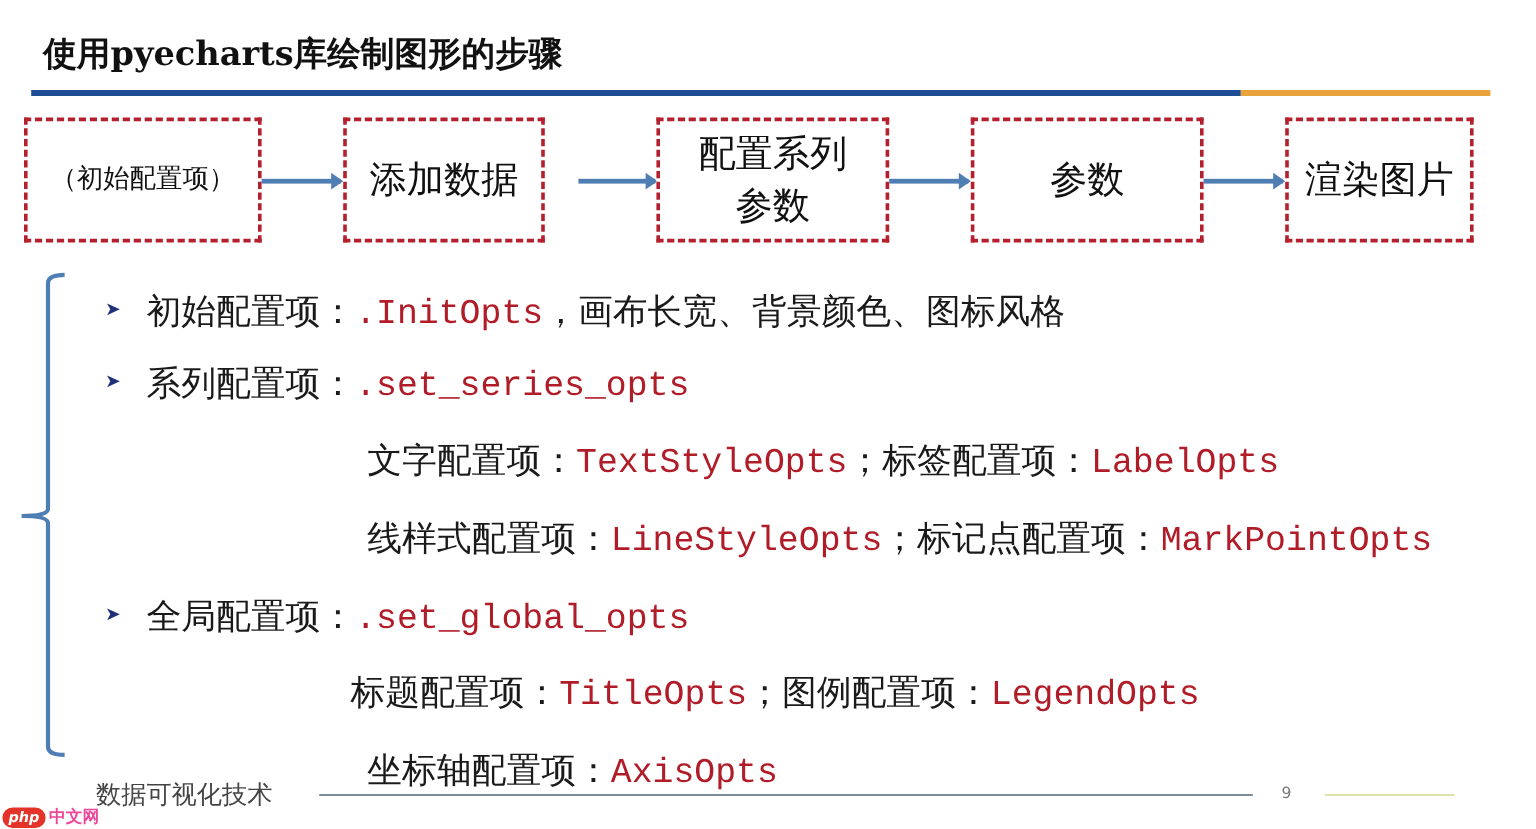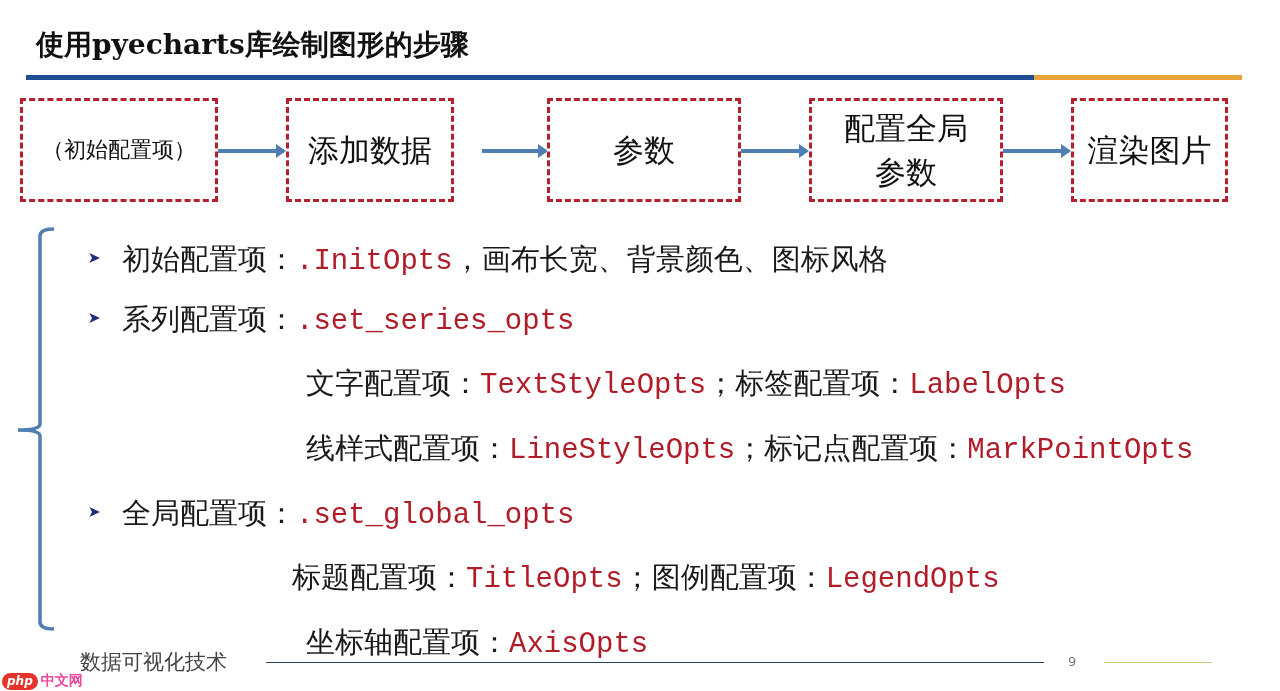--- a/index.html
+++ b/index.html
@@ -66,28 +66,28 @@
 </div>
 <div class="arrow" style="left:218px; width:66px;"></div>
 
 <div class="step big" style="left:286px; width:168px;">
   <span>添加数据</span>
 </div>
 <div class="arrow" style="left:482px; width:64px;"></div>
 
 <div class="step big" style="left:547px; width:194px;">
   <div>
+    <span>配置系列</span>
     <span>参数</span>
   </div>
 </div>
 <div class="arrow" style="left:741px; width:66px;"></div>
 
 <div class="step big" style="left:809px; width:194px;">
   <div>
-    <span>配置全局</span>
     <span>参数</span>
   </div>
 </div>
 <div class="arrow" style="left:1003px; width:66px;"></div>
 
 <div class="step big" style="left:1071px; width:157px;">
   <span>渲染图片</span>
 </div>
 
 <svg class="brace" viewBox="0 0 40 406" width="40" height="406">

